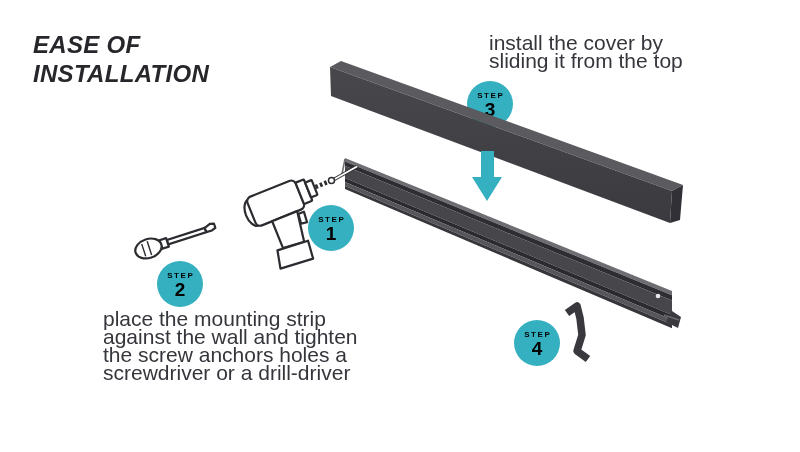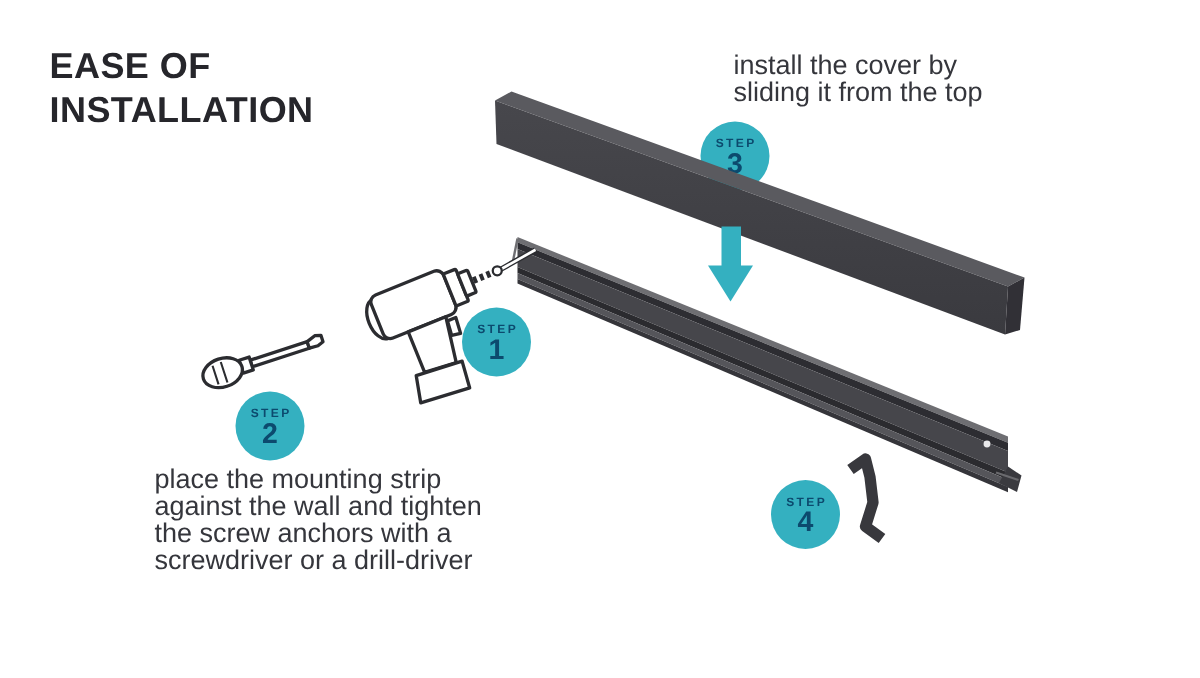--- a/index.html
+++ b/index.html
@@ -10,29 +10,29 @@
   }
   html,body{margin:0;padding:0;background:#ffffff;}
   .canvas{
     position:relative;width:800px;height:452px;overflow:hidden;
     background:#ffffff;
     font-family:"Liberation Sans", sans-serif;
   }
   .title{
     position:absolute;left:33px;top:30px;
     font-size:24px;line-height:29px;font-weight:800;
-    color:var(--title);letter-spacing:.3px;white-space:pre-line;
+    color:var(--title);letter-spacing:.3px;white-space:pre-line;font-style:italic;
   }
   .note{
-    position:absolute;font-size:18px;line-height:18px;
+    position:absolute;font-size:21px;line-height:18px;
     color:var(--text);white-space:pre-line;z-index:3;
   }
   .badge{
     position:absolute;width:46px;height:46px;border-radius:50%;
-    background:var(--accent);color:#0c4a6e;z-index:1;
+    background:var(--accent);color:#000000;z-index:1;
     display:flex;flex-direction:column;align-items:center;justify-content:center;
   }
   .badge .badge-step{
     font-size:8px;font-weight:700;letter-spacing:1.6px;padding-left:1.6px;
     line-height:9px;margin-top:2px;
   }
   .badge .badge-num{
     font-size:19px;font-weight:700;line-height:20px;
   }
   svg.scene{position:absolute;left:0;top:0;z-index:2;pointer-events:none;}
@@ -116,18 +116,18 @@
       <rect x="26" y="5.5" width="7" height="9"></rect>
       <ellipse cx="13" cy="10" rx="13.5" ry="9.5"></ellipse>
       <path d="M 8,3.5 L 8,16.5 M 14,2.8 L 14,17.2" stroke-width="1.4" fill="none"></path>
     </g>
 
     <path d="M 567,313 L 577,306 L 580,318 L 582,335 L 577,351 L 588,359" fill="none" stroke="#38383d" stroke-width="7.5" stroke-linejoin="round"></path>
   </svg>
 
   <div class="note" style="left:103px;top:310px">place the mounting strip
 against the wall and tighten
-the screw anchors with a
+the screw anchors holes a
 screwdriver or a drill-driver</div>
   <div class="note" style="left:489px;top:34px">install the cover by
 sliding it from the top</div>
 
 </div>
 
 </body></html>

